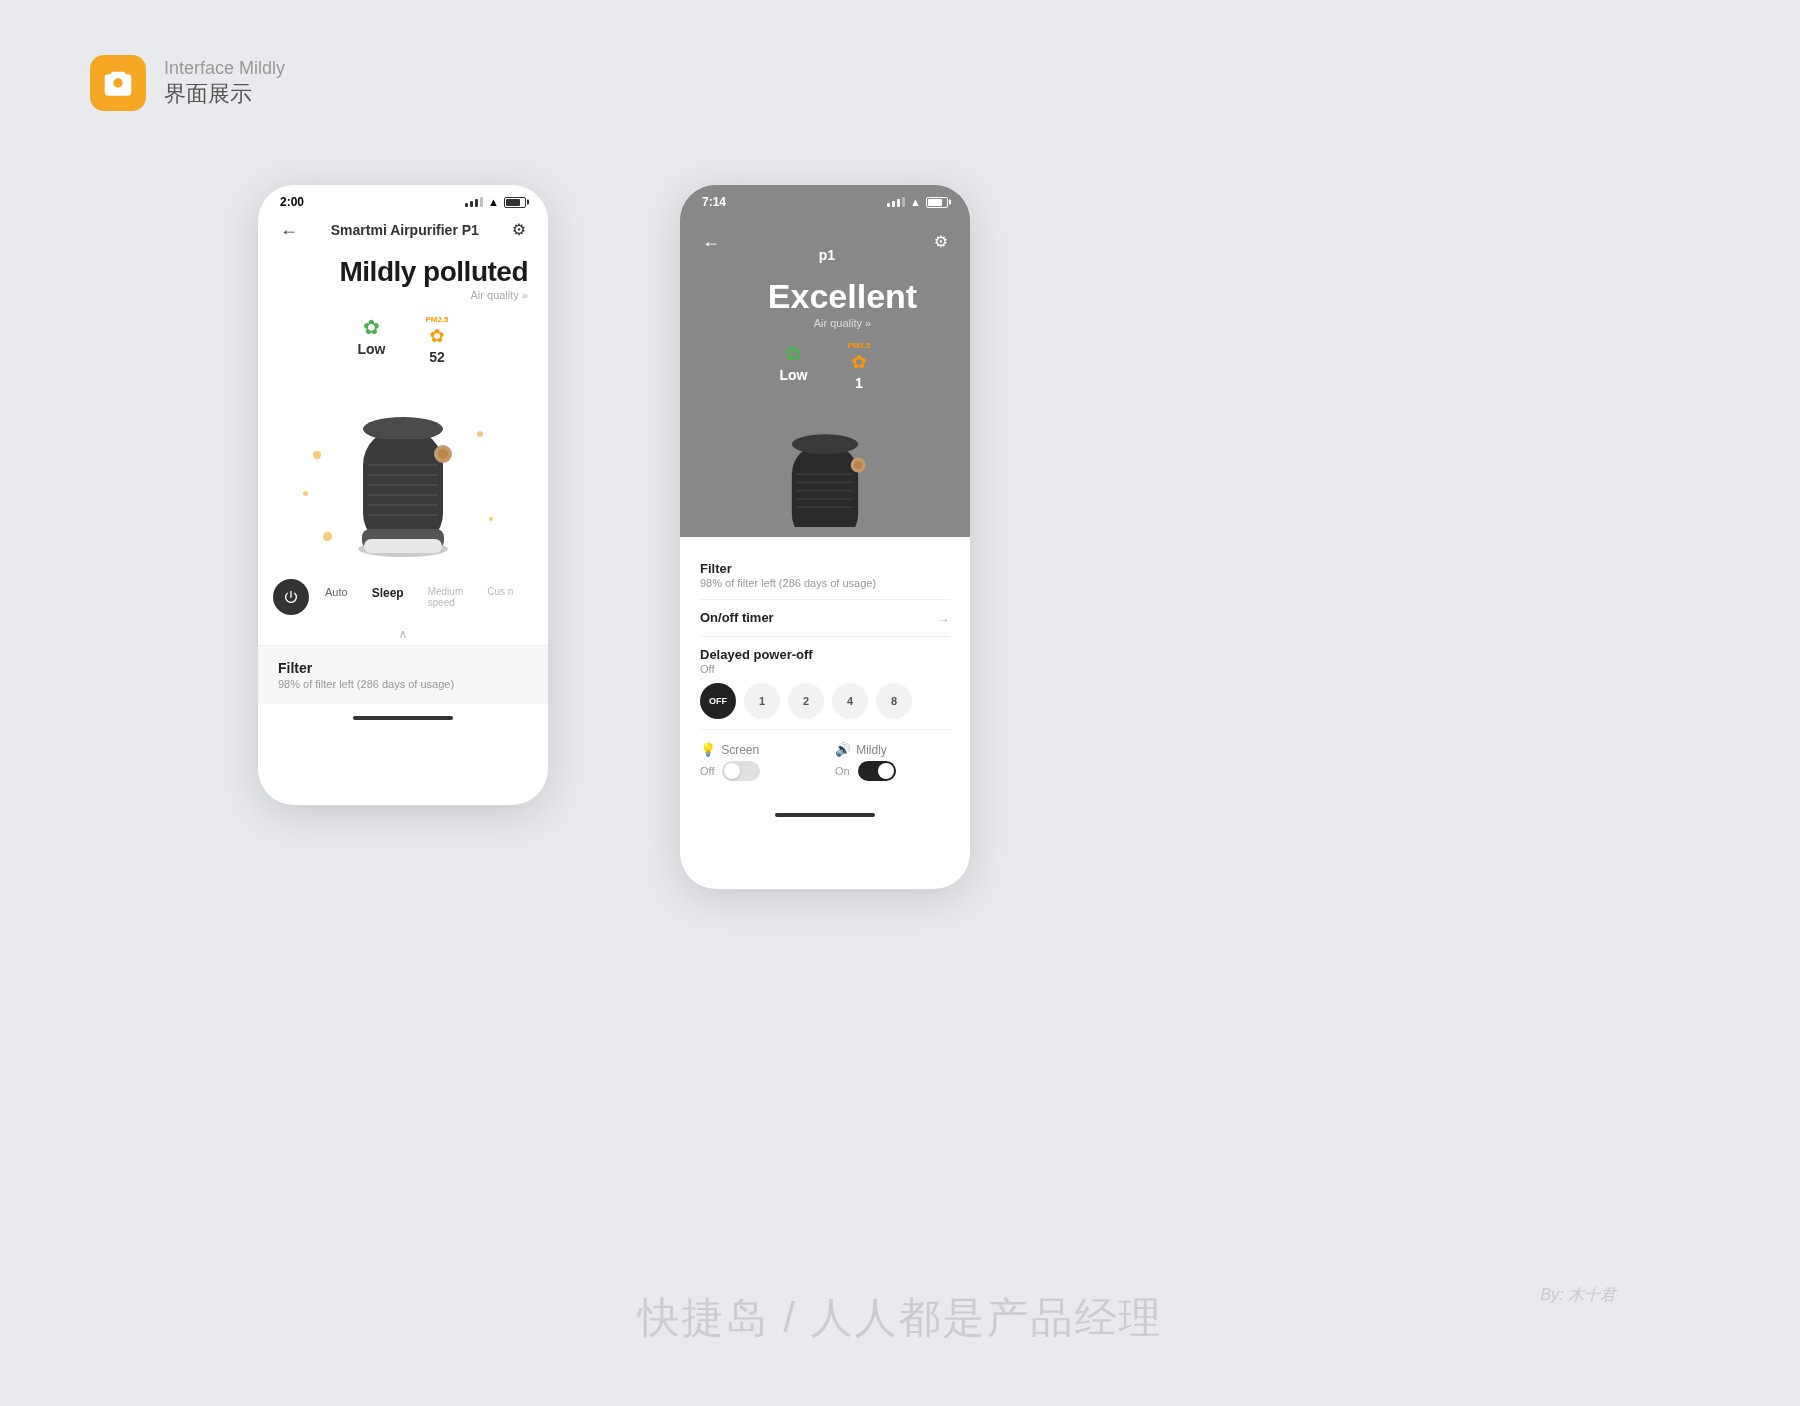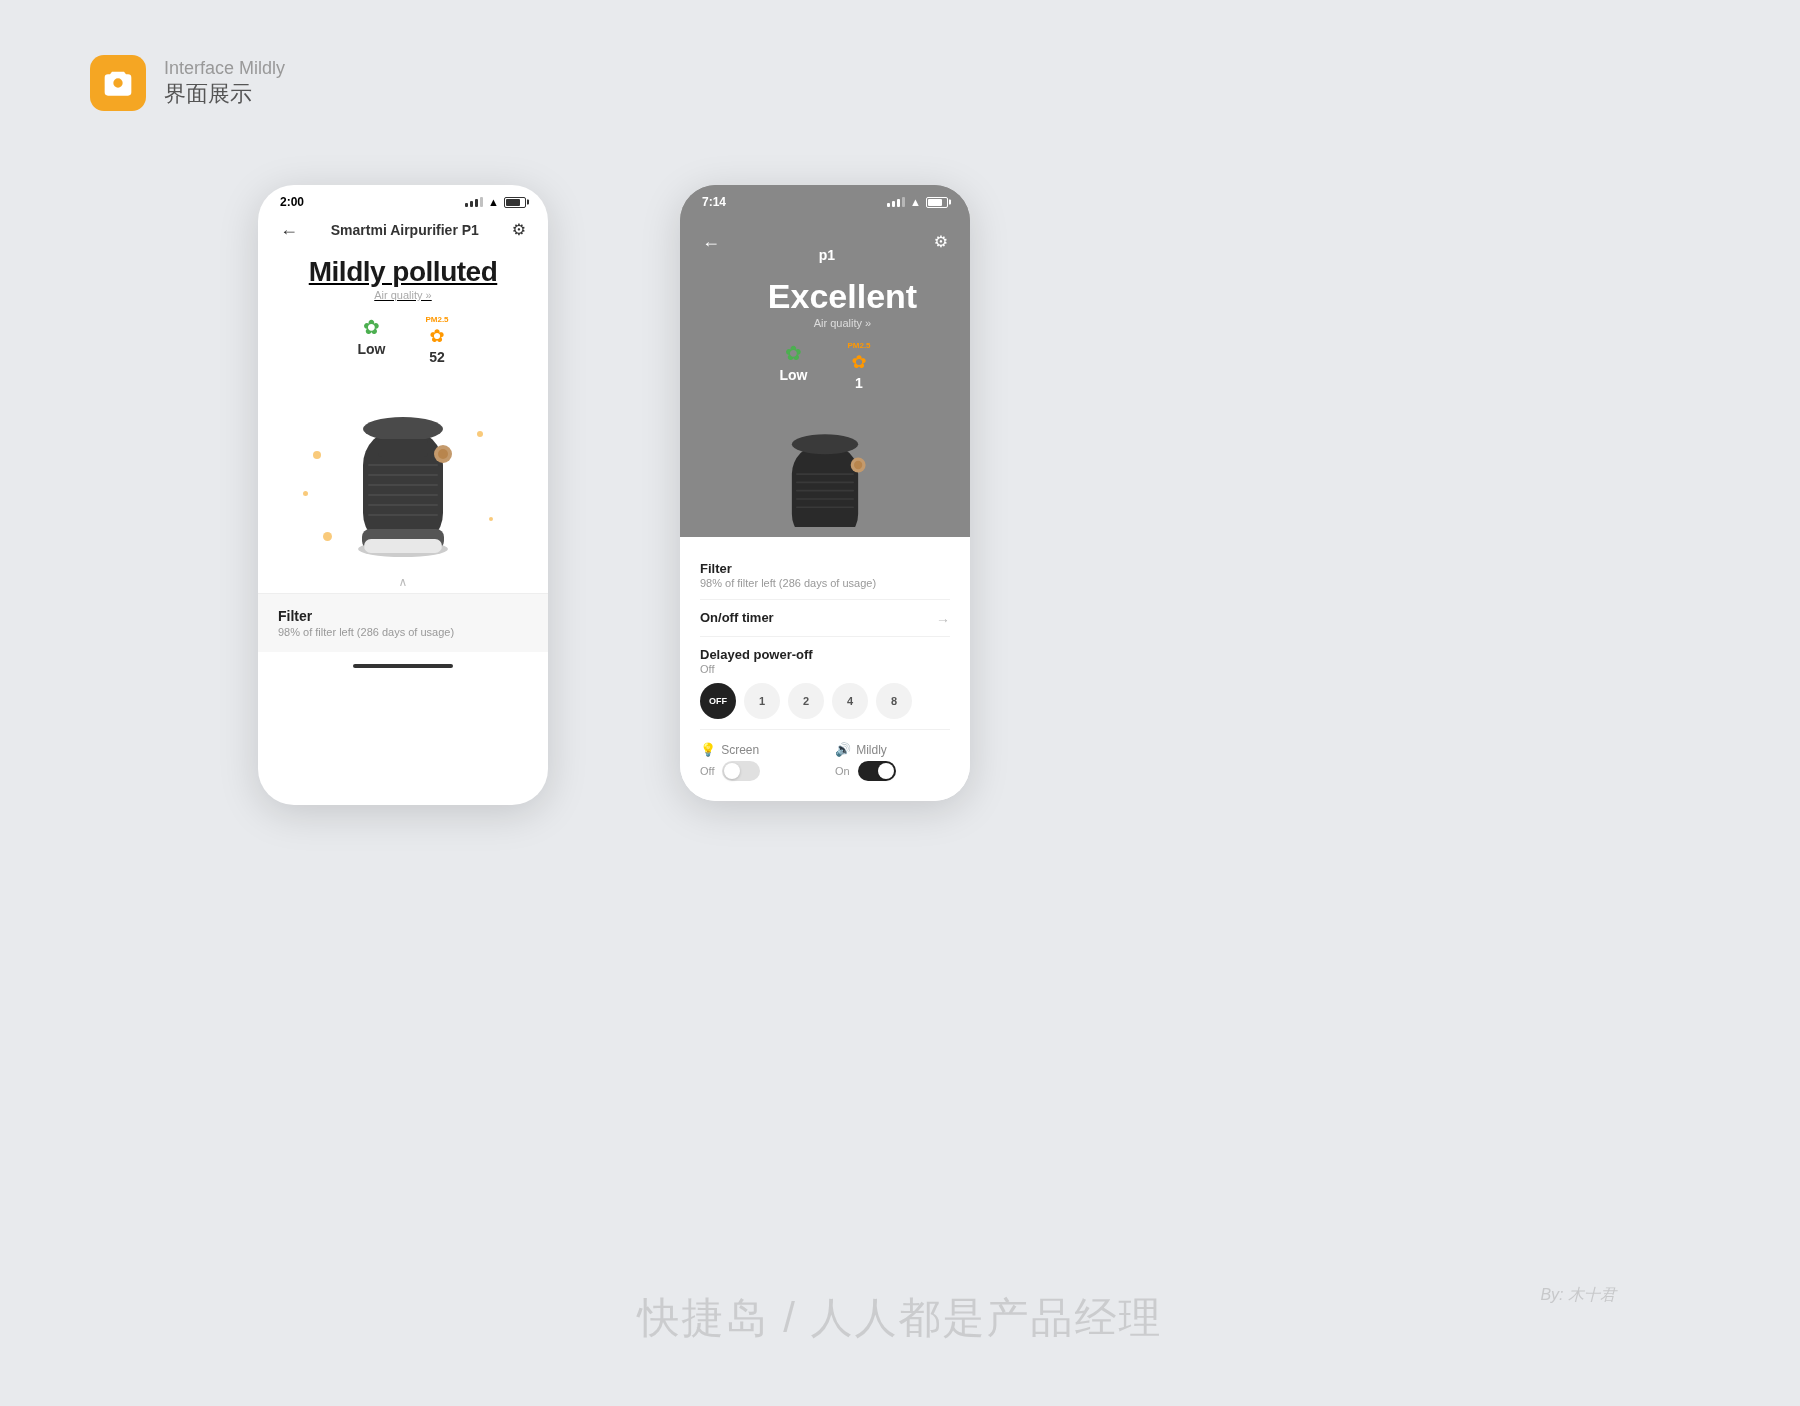--- a/index.html
+++ b/index.html
@@ -45,21 +45,21 @@
 
     .phone-frame {
       width: 290px;
       background: #fff;
       border-radius: 36px;
       box-shadow: 0 8px 40px rgba(0,0,0,0.15);
       overflow: hidden;
       position: relative;
     }
     .phone-left .phone-frame { height: 620px; }
-    .phone-right .phone-frame { height: 616px; }
+    .phone-right .phone-frame { height: 704px; }
 
     
     .status-bar {
       display: flex;
       justify-content: space-between;
       align-items: center;
       padding: 10px 22px 6px;
       font-size: 12px;
       font-weight: 600;
     }
@@ -102,23 +102,22 @@
     }
     .nav-back { font-size: 18px; color: #333; cursor: pointer; }
     .nav-title { font-size: 14px; font-weight: 600; color: #333; }
     .nav-settings { font-size: 16px; color: #333; }
 
     
     .left-screen {
       padding: 0;
     }
     .air-quality-header {
-      text-align: center;
+      text-align: right;
       padding: 8px 20px 4px;
-      text-decoration: underline;
     }
     .air-status {
       font-size: 28px;
       font-weight: 800;
       color: #1a1a1a;
       letter-spacing: -0.5px;
     }
     .air-quality-label {
       font-size: 11px;
       color: #aaa;
@@ -487,20 +486,33 @@
 
         <rect x="40" y="55" width="50" height="18" rx="4" fill="#3a3a3a"></rect>
 
         <rect x="26" y="155" width="78" height="14" rx="7" fill="#e8e8e8"></rect>
 
         <circle cx="105" cy="70" r="9" fill="#c49a6c"></circle>
         <circle cx="105" cy="70" r="5" fill="#b8854d"></circle>
       </svg>
     </div>
 
+    <div class="mode-bar">
+      <div class="mode-power-btn">
+        <svg viewBox="0 0 24 24">
+          <path d="M13 3h-2v10h2V3zm4.83 2.17l-1.42 1.42A6.92 6.92 0 0119 12c0 3.87-3.13 7-7 7s-7-3.13-7-7c0-2.28 1.09-4.3 2.79-5.61L6.4 5.17A8.93 8.93 0 003 12c0 4.97 4.03 9 9 9s9-4.03 9-9a8.93 8.93 0 00-3.17-6.83z"></path>
+        </svg>
+      </div>
+      <div class="mode-scrollable">
+        <span class="mode-btn">Auto</span>
+        <span class="mode-btn active">Sleep</span>
+        <span class="mode-btn medium-speed" style="font-size:10px;color:#bbb;">Medium<br>speed</span>
+        <span class="mode-btn custom">Cus n</span>
+      </div>
+    </div>
 
     <div class="chevron-row">
       <span>∧</span>
     </div>
 
     <div class="bottom-section">
       <div class="filter-title">Filter</div>
       <div class="filter-sub">98% of filter left (286 days of usage)</div>
     </div>
 

